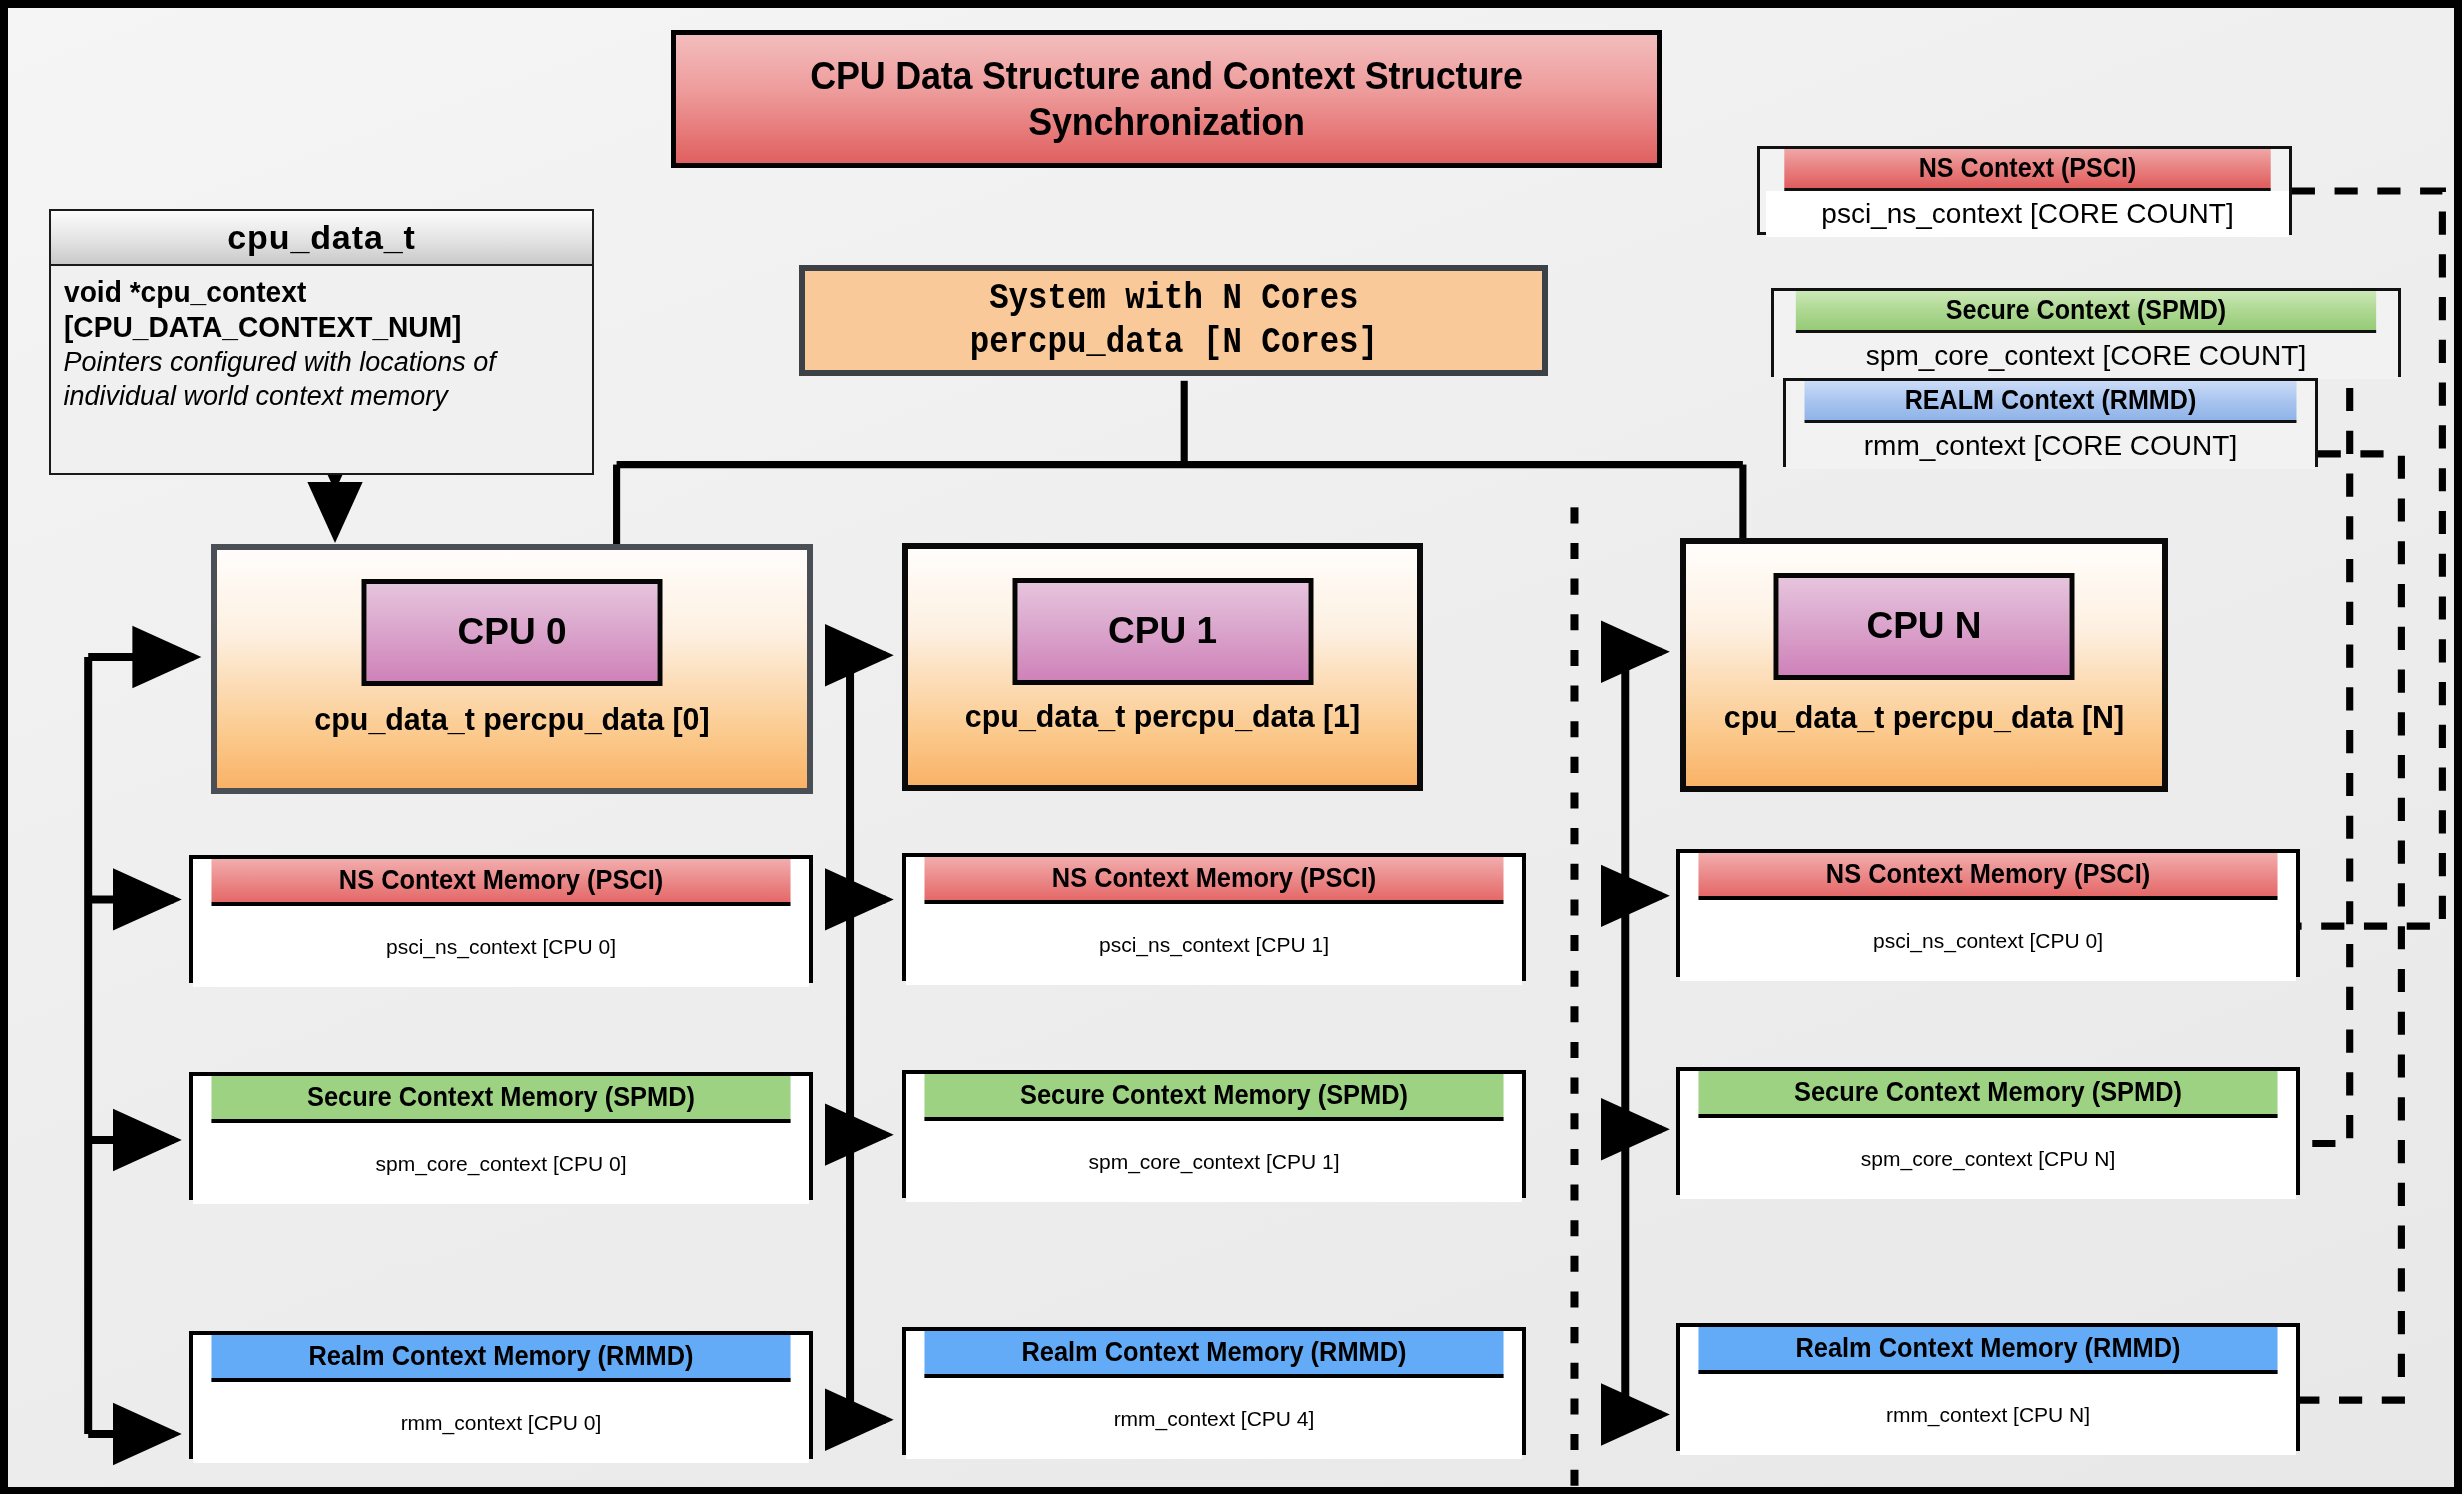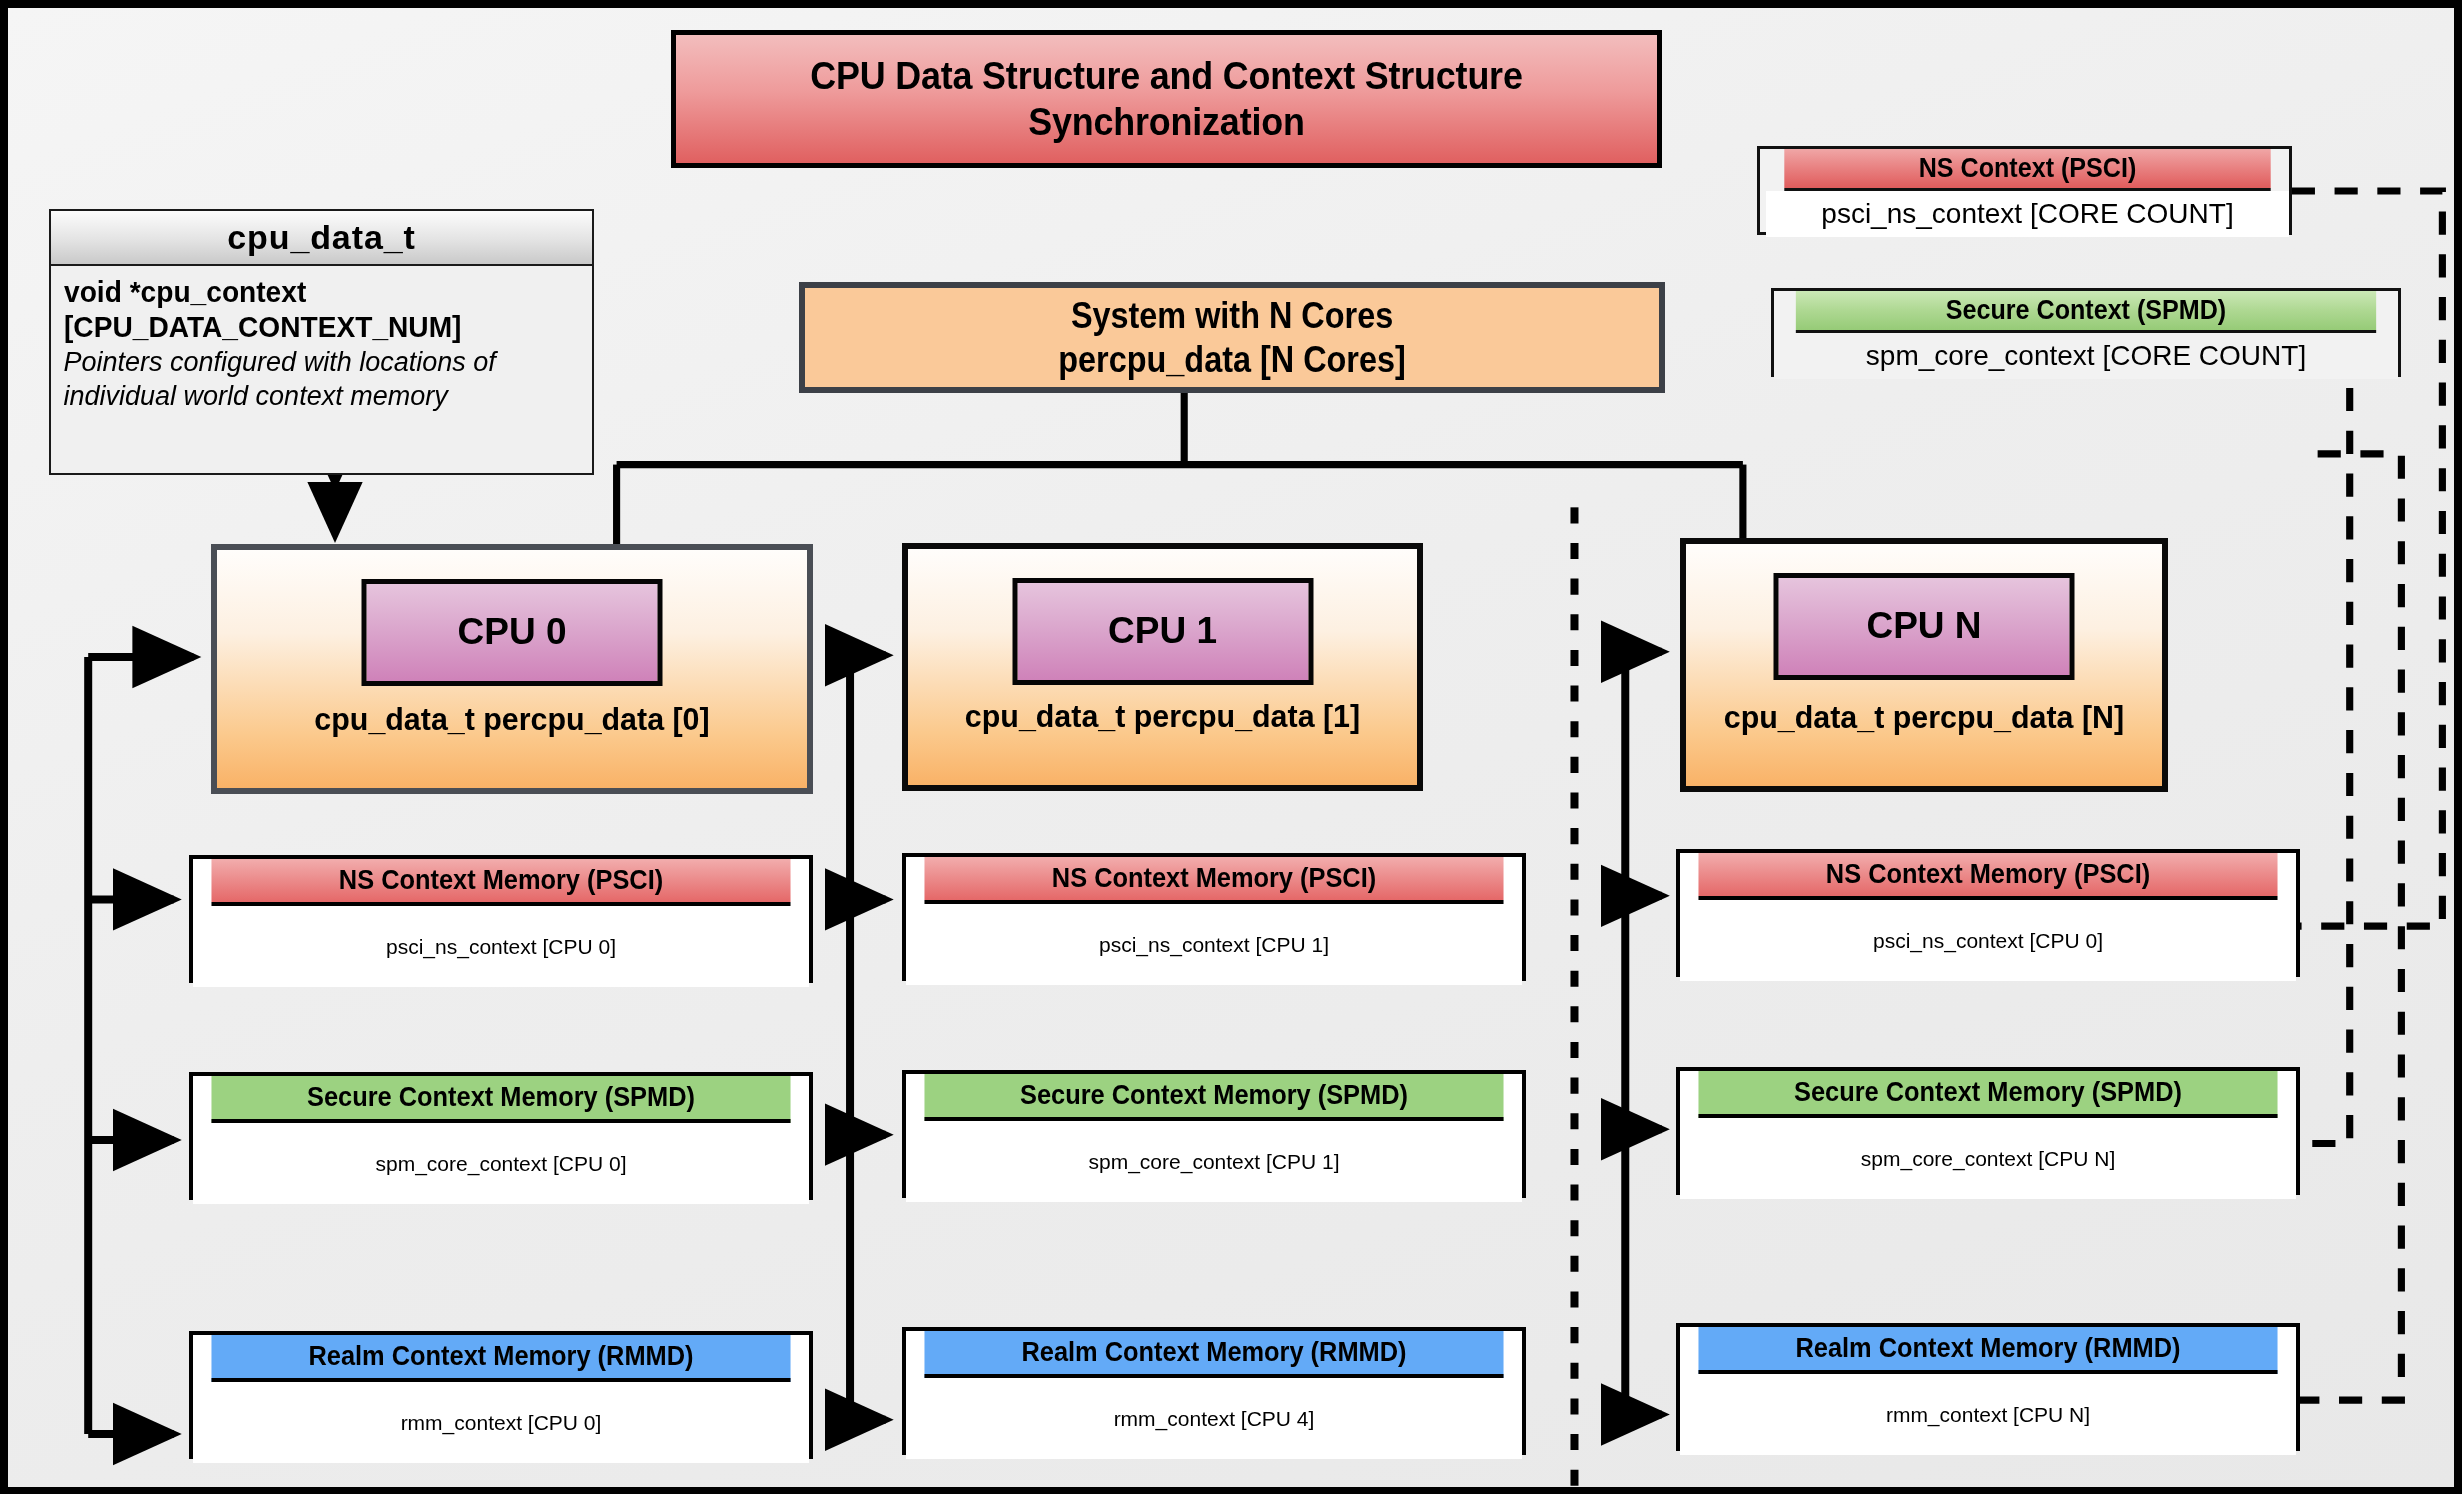--- a/index.html
+++ b/index.html
@@ -38,23 +38,23 @@
     background:linear-gradient(180deg,#fcfcfc 0%,#e3e3e3 55%,#c9c9c9 100%);
     display:flex;align-items:center;justify-content:center;
     font-size:34px;font-weight:bold;letter-spacing:0.9px;
   }
   #cpudatat .body{padding:9px 12.5px 0 12.5px;}
   #cpudatat .ln1{font-size:29px;font-weight:bold;line-height:1.22;transform:scaleX(.97);transform-origin:left;}
   #cpudatat .note{font-size:27px;font-style:italic;line-height:1.25;}
 
   
   #system-box{
-    left:791px;top:274px;width:866px;height:111px;
+    left:791px;top:257px;width:749px;height:111px;
     border:6.2px solid #3c4047;background:#fac999;
-    display:flex;align-items:center;justify-content:center;text-align:center;
+    display:flex;align-items:center;justify-content:center;text-align:center;font-family:Liberation Mono, monospace;
   }
   #system-box .t{font-size:36px;font-weight:bold;line-height:1.2;transform:scaleX(.9);}
 
   
   .legend{position:absolute;border:3.6px solid #111;box-sizing:border-box;background:#f2f2f2;}
   .legend .hdr{
     height:39px;border-bottom:3.6px solid #111;
     display:flex;align-items:center;justify-content:center;
     font-size:27px;font-weight:bold;transform:scaleX(.93);
   }
@@ -201,20 +201,24 @@
   </div>
 
   <div id="lg-ns" class="legend">
     <div class="hdr">NS Context  (PSCI)</div>
     <div class="val">psci_ns_context [CORE COUNT]</div>
   </div>
   <div id="lg-sec" class="legend">
     <div class="hdr">Secure Context (SPMD)</div>
     <div class="val">spm_core_context [CORE COUNT]</div>
   </div>
+  <div id="lg-realm" class="legend">
+    <div class="hdr">REALM Context (RMMD)</div>
+    <div class="val">rmm_context [CORE COUNT]</div>
+  </div>
 
   <div id="cpu0" class="cpu grey">
     <div class="inner">CPU 0</div>
     <div class="lbl">cpu_data_t percpu_data [0]</div>
   </div>
   <div id="m00" class="mem ns">
     <div class="hdr">NS Context Memory (PSCI)</div>
     <div class="val">psci_ns_context [CPU 0]</div>
   </div>
   <div id="m01" class="mem sec">

